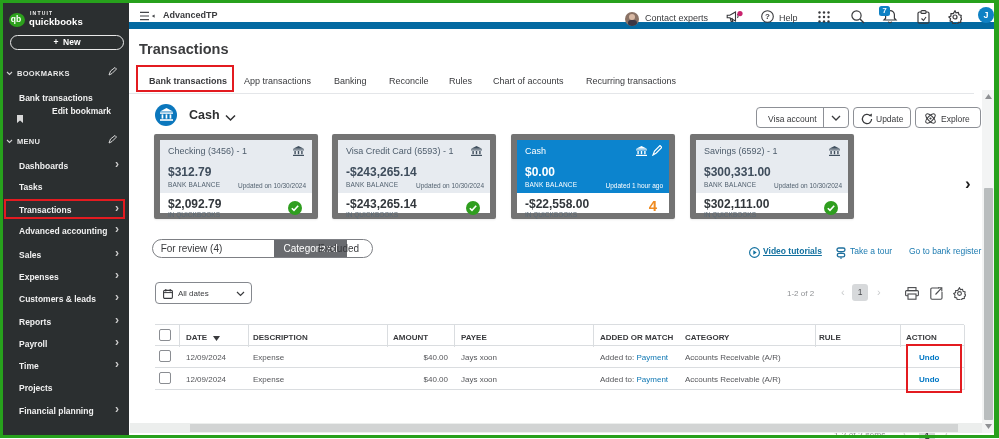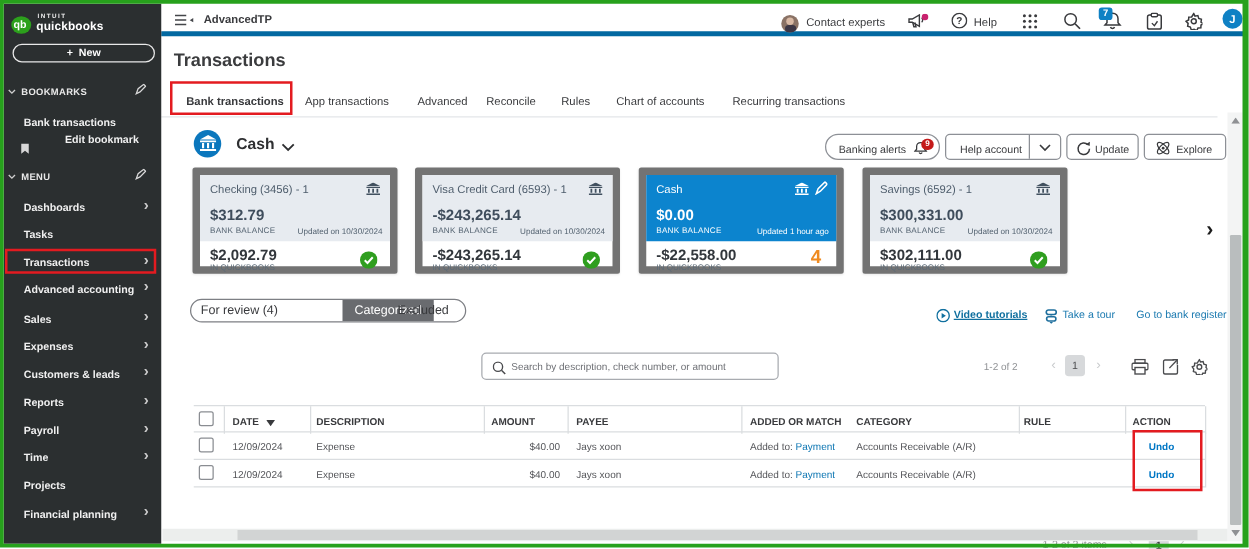--- a/index.html
+++ b/index.html
@@ -14,21 +14,21 @@
 .logo .intuit{position:absolute;left:25px;top:1px;font-size:5px;font-weight:bold;letter-spacing:1.2px;color:#f0f0f0;}
 .logo .qb{position:absolute;left:24px;top:6.5px;font-size:9.5px;font-weight:bold;color:#fff;letter-spacing:.1px;}
 .newbtn{position:absolute;left:7px;top:32px;width:114px;height:15px;border:1.5px solid #e9e9e9;border-radius:8px;color:#fff;font-size:8.5px;font-weight:bold;text-align:center;line-height:12px;}
 .shead{position:absolute;left:3px;font-size:7.5px;font-weight:bold;color:#e8e8e8;letter-spacing:.3px;}
 .sitem{position:absolute;left:16px;font-size:8.5px;font-weight:600;color:#f0f0f0;white-space:nowrap;}
 .sarr{position:absolute;left:112px;font-size:12px;line-height:11px;color:#cccccc;font-weight:bold;}
 .menuset{position:absolute;left:0;bottom:0;width:100%;height:17px;font-size:8.5px;font-weight:600;color:#f0f0f0;line-height:15px;}
 .redbox{position:absolute;border:2.5px solid #e31b20;z-index:60;}
 
 .main{position:absolute;left:129px;top:3px;width:867px;height:433px;background:#fff;}
-.tophdr{position:absolute;left:0;top:0;width:100%;height:26px;border-bottom:4px solid #0369a1;background:#fff;}
+.tophdr{position:absolute;left:0;top:0;width:100%;height:26px;border-bottom:7px solid #0369a1;background:#fff;}
 .coname{position:absolute;left:34px;top:7px;font-size:9px;font-weight:bold;color:#393a3d;}
 .hic{position:absolute;top:0;}
 .htxt{position:absolute;font-size:9px;color:#393a3d;top:10px;}
 .h1t{position:absolute;left:10px;top:38px;font-size:14.5px;font-weight:bold;color:#3b3c3e;letter-spacing:0;}
 
 .tabrow{position:absolute;left:0;top:61px;width:845px;height:30px;border-bottom:1px solid #e4e6e9;}
 .tab{position:absolute;top:12px;font-size:9px;color:#393a3d;white-space:nowrap;}
 
 .acctrow{position:absolute;left:0;top:96px;width:100%;height:30px;}
 .bankcirc{position:absolute;left:26px;top:5px;width:22px;height:22px;border-radius:50%;background:#0b77bd;}
@@ -184,21 +184,21 @@
         <circle cx="7" cy="7" r="2" fill="none" stroke="#393a3d" stroke-width="1.2"></circle>
         <path d="M7 .8l1 2.1 2.3-.4.7 2.2 2.2.7-.4 2.3L14.9 9l-2.1 1-.1 2.3-2.3.1-1 2.1-2.1-1-2.3.4-.7-2.2-2.2-.7.4-2.3L.8 7l2.1-1 .1-2.3 2.3-.1z" fill="none" stroke="#393a3d" stroke-width="1.2"></path>
       </svg>
     <div class="hic" style="left:849px;top:4px;width:16px;height:16px;border-radius:50%;background:#0f81c4;color:#fff;font-size:9px;font-weight:bold;text-align:center;line-height:16px;">J</div>
   </div>
   <div class="h1t">Transactions</div>
 
   <div class="tabrow">
     <div class="tab" style="left:20px;font-weight:bold;">Bank transactions</div>
     <div class="tab" style="left:115px;">App transactions</div>
-    <div class="tab" style="left:205px;">Advanced</div>
+    <div class="tab" style="left:205px;">Banking</div>
     <div class="tab" style="left:260px;">Reconcile</div>
     <div class="tab" style="left:320px;">Rules</div>
     <div class="tab" style="left:364px;">Chart of accounts</div>
     <div class="tab" style="left:457px;">Recurring transactions</div>
   </div>
 
   <div class="acctrow">
     <div class="bankcirc">
       <svg class="abs" style="left:4.5px;top:4px;" width="13" height="14">
           <g fill="#fff">
@@ -208,30 +208,22 @@
             <rect x="5.6" y="6.4" width="1.7" height="4.2"></rect>
             <rect x="9.6" y="6.4" width="1.7" height="4.2"></rect>
             <rect x="0" y="11.2" width="13" height="1.6"></rect>
           </g>
         </svg>
     </div>
     <div class="cashlbl">Cash</div>
     <svg class="abs" style="left:96px;top:15px;" width="11" height="8">
         <path d="M1 1.5l4.5 4.5L10 1.5" stroke="#2e2f31" stroke-width="1.5" fill="none"></path>
       </svg>
-    <div class="btn" style="left:531px;width:92px;border-radius:11px;">
-      <span class="abs" style="left:10px;top:5.5px;">Banking alerts</span>
-      <svg class="abs" style="left:70px;top:4.5px;" width="11" height="12">
-          <path d="M5.5 1c-2 0-3.2 1.4-3.2 3.1v2.3L1 7.8h9L8.7 6.4V4.1C8.7 2.4 7.5 1 5.5 1z" fill="none" stroke="#393a3d" stroke-width="1"></path>
-          <path d="M4.3 9a1.3 1.3 0 002.4 0" fill="none" stroke="#393a3d" stroke-width="1"></path>
-        </svg>
-      <div class="abs" style="left:76px;top:2.5px;width:10px;height:9px;background:#c41919;border-radius:4.5px;color:#fff;font-size:6.5px;font-weight:bold;text-align:center;line-height:9px;">9</div>
-    </div>
     <div class="btn" style="left:627px;width:93px;">
-      <span class="abs" style="left:11px;top:5.5px;">Help account</span>
+      <span class="abs" style="left:11px;top:5.5px;">Visa account</span>
       <div class="abs" style="left:66px;top:0;width:1px;height:19px;background:#8d9096;"></div>
       <svg class="abs" style="left:74px;top:7px;" width="10" height="7">
           <path d="M1 1l4 4 4-4" stroke="#393a3d" stroke-width="1.3" fill="none"></path>
         </svg>
     </div>
     <div class="btn" style="left:724px;width:58px;">
       <svg class="abs" style="left:7px;top:4.5px;" width="12" height="12" viewBox="0 0 12 12">
           <g fill="none" stroke="#393a3d" stroke-width="1.2">
             <path d="M10.6 6a4.6 4.6 0 11-1.3-3.2"></path>
           </g>
@@ -360,26 +352,30 @@
         <rect x="1" y="1" width="8" height="3.6" rx="1.8"></rect>
         <rect x="1.3" y="6.4" width="7.4" height="3.4" rx="1.6"></rect>
       </g>
       <path d="M3.6 10.6h2.8L5 12.2z" fill="#1e6f9d"></path>
       <path d="M4 5.4h2l-1 1.2z" fill="#1e6f9d"></path>
     </svg>
   <div class="linkrow" style="left:721px;color:#1b7ab0;">Take a tour</div>
   <div class="linkrow" style="left:780px;color:#1b7ab0;">Go to bank register</div>
 
   <div class="filterrow">
-    <div class="drop" style="left:256px;width:238px;border-color:#a8abb0;">
-      <svg class="abs" style="left:8px;top:5.5px;" width="11" height="11">
-          <circle cx="4.4" cy="4.4" r="3.7" fill="none" stroke="#4a4b4e" stroke-width="1.1"></circle>
-          <path d="M7.2 7.2l3 3" stroke="#4a4b4e" stroke-width="1.2"></path>
-        </svg>
-      <span class="abs" style="left:23px;top:6px;color:#6e7075;">Search by description, check number, or amount</span>
+    <div class="drop" style="left:26px;width:97px;">
+      <svg class="abs" style="left:7px;top:5.5px;" width="10" height="10">
+          <rect x=".6" y="1.4" width="8.8" height="8" rx="1.2" fill="none" stroke="#393a3d" stroke-width="1.1"></rect>
+          <path d="M.6 3.6h8.8" stroke="#393a3d" stroke-width="1"></path>
+          <path d="M2.8 0v2.4M7.2 0v2.4" stroke="#393a3d" stroke-width="1.1"></path>
+        </svg>
+      <span class="abs" style="left:22px;top:6px;">All dates</span>
+      <svg class="abs" style="left:80px;top:8px;" width="9" height="6">
+          <path d="M1 1l3.5 3.5L8 1" stroke="#393a3d" stroke-width="1.2" fill="none"></path>
+        </svg>
     </div>
     <div class="abs" style="left:658px;top:7px;font-size:8px;color:#8f9194;">1-2 of 2</div>
     <div class="abs" style="left:712px;top:4px;font-size:11px;color:#c9cbcd;">‹</div>
     <div class="abs" style="left:723px;top:2px;width:16px;height:17px;background:#d7d9db;border-radius:3px;text-align:center;line-height:17px;font-size:8.5px;color:#4a4b4e;">1</div>
     <div class="abs" style="left:748px;top:4px;font-size:11px;color:#c9cbcd;">›</div>
     <svg class="abs" style="left:776px;top:5px;" width="14" height="13">
         <g fill="none" stroke="#4a4b4e" stroke-width="1.1">
           <rect x="3" y=".6" width="8" height="3"></rect>
           <rect x=".6" y="3.6" width="12.8" height="5.2" rx="1"></rect>
           <rect x="3" y="7" width="8" height="5.2" fill="#fff"></rect>

